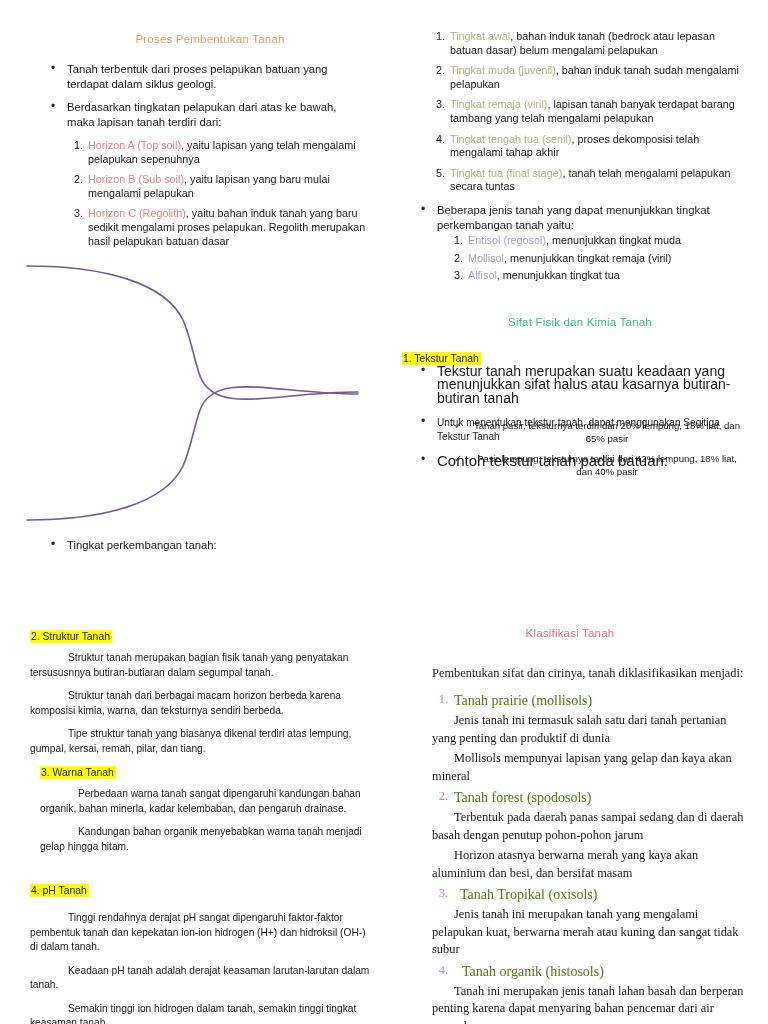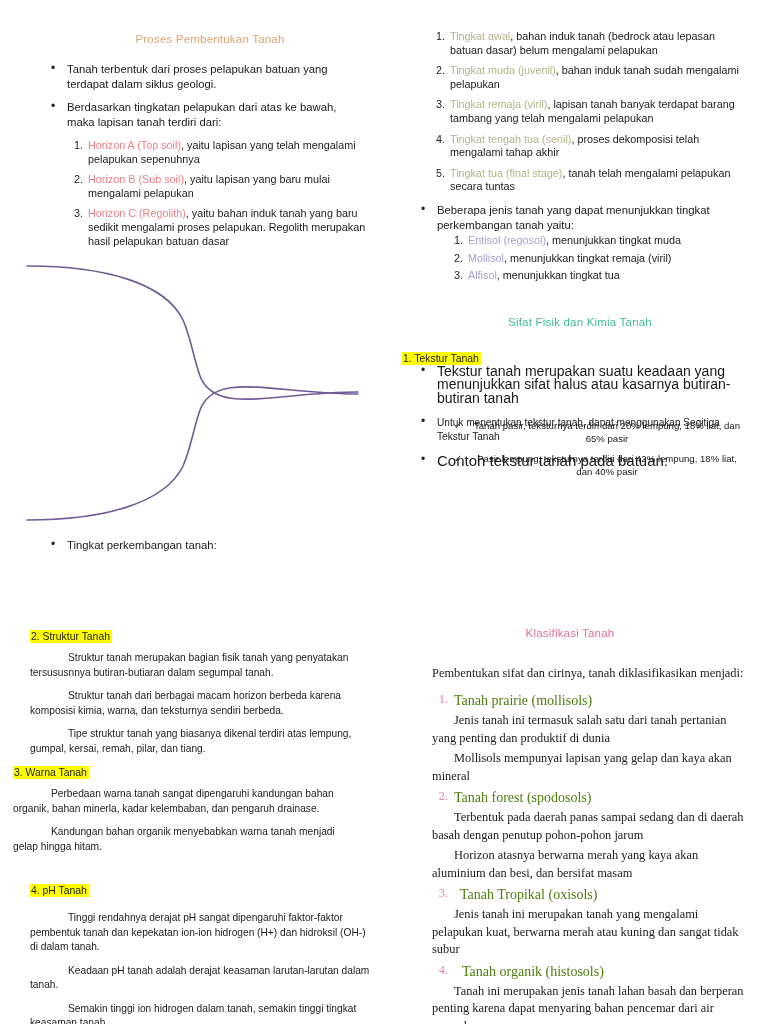--- a/index.html
+++ b/index.html
@@ -266,21 +266,21 @@
 
   <div class="sec" style="left:30px; top:626px;">
     <div style="margin-bottom:7px;">
       <span class="hl">2. Struktur Tanah</span>
     </div>
     <p>Struktur tanah merupakan bagian fisik tanah yang penyatakan tersususnnya butiran-butiaran dalam segumpal tanah.</p>
     <p>Struktur tanah dari berbagai macam horizon berbeda karena komposisi kimia, warna, dan teksturnya sendiri berbeda.</p>
     <p>Tipe struktur tanah yang biasanya dikenal terdiri atas lempung, gumpal, kersai, remah, pilar, dan tiang.</p>
   </div>
 
-  <div class="sec" style="left:13px; top:762px;">
+  <div class="sec" style="left:40px; top:762px;">
     <div style="margin-bottom:7px;">
       <span class="hl">3. Warna Tanah</span>
     </div>
     <p>Perbedaan warna tanah sangat dipengaruhi kandungan bahan organik, bahan minerla, kadar kelembaban, dan pengaruh drainase.</p>
     <p>Kandungan bahan organik menyebabkan warna tanah menjadi gelap hingga hitam.</p>
   </div>
 
   <div class="sec" style="left:30px; top:880px;">
     <div style="margin-bottom:13px;">
       <span class="hl">4. pH Tanah</span>

